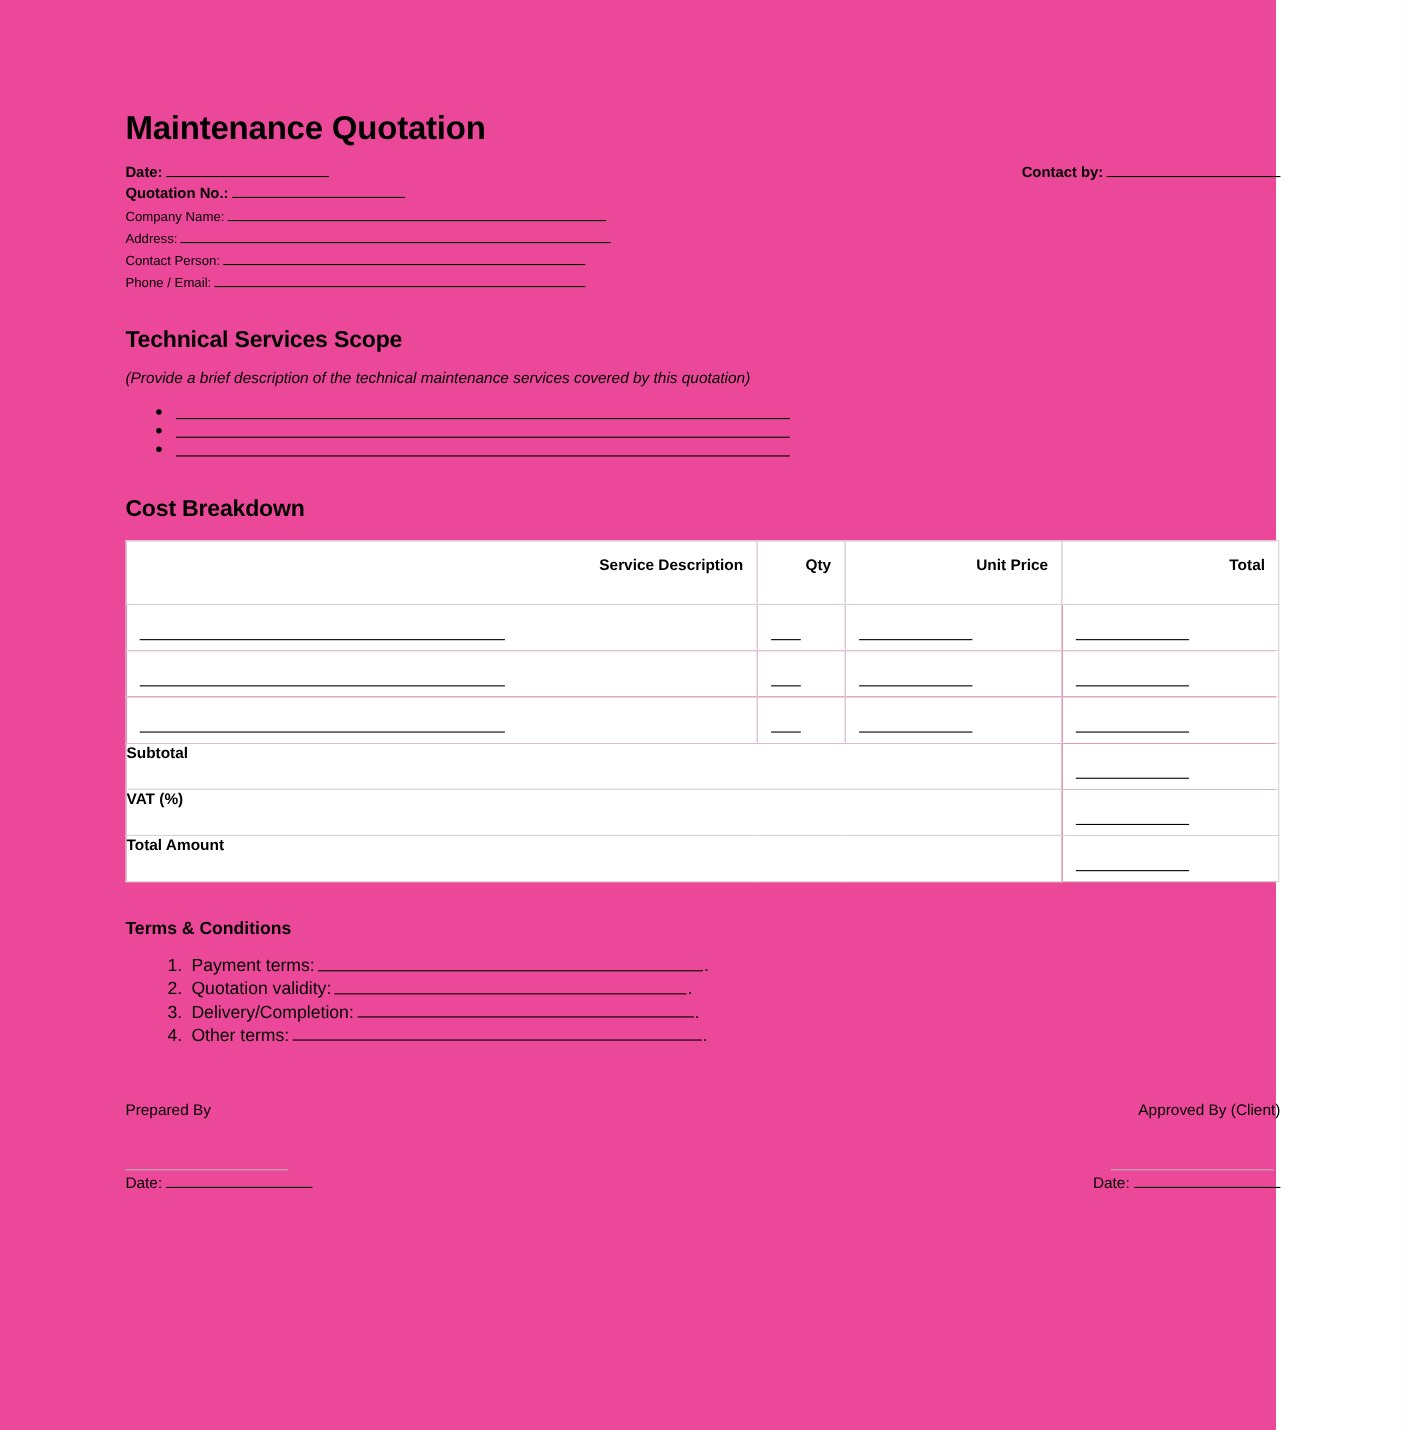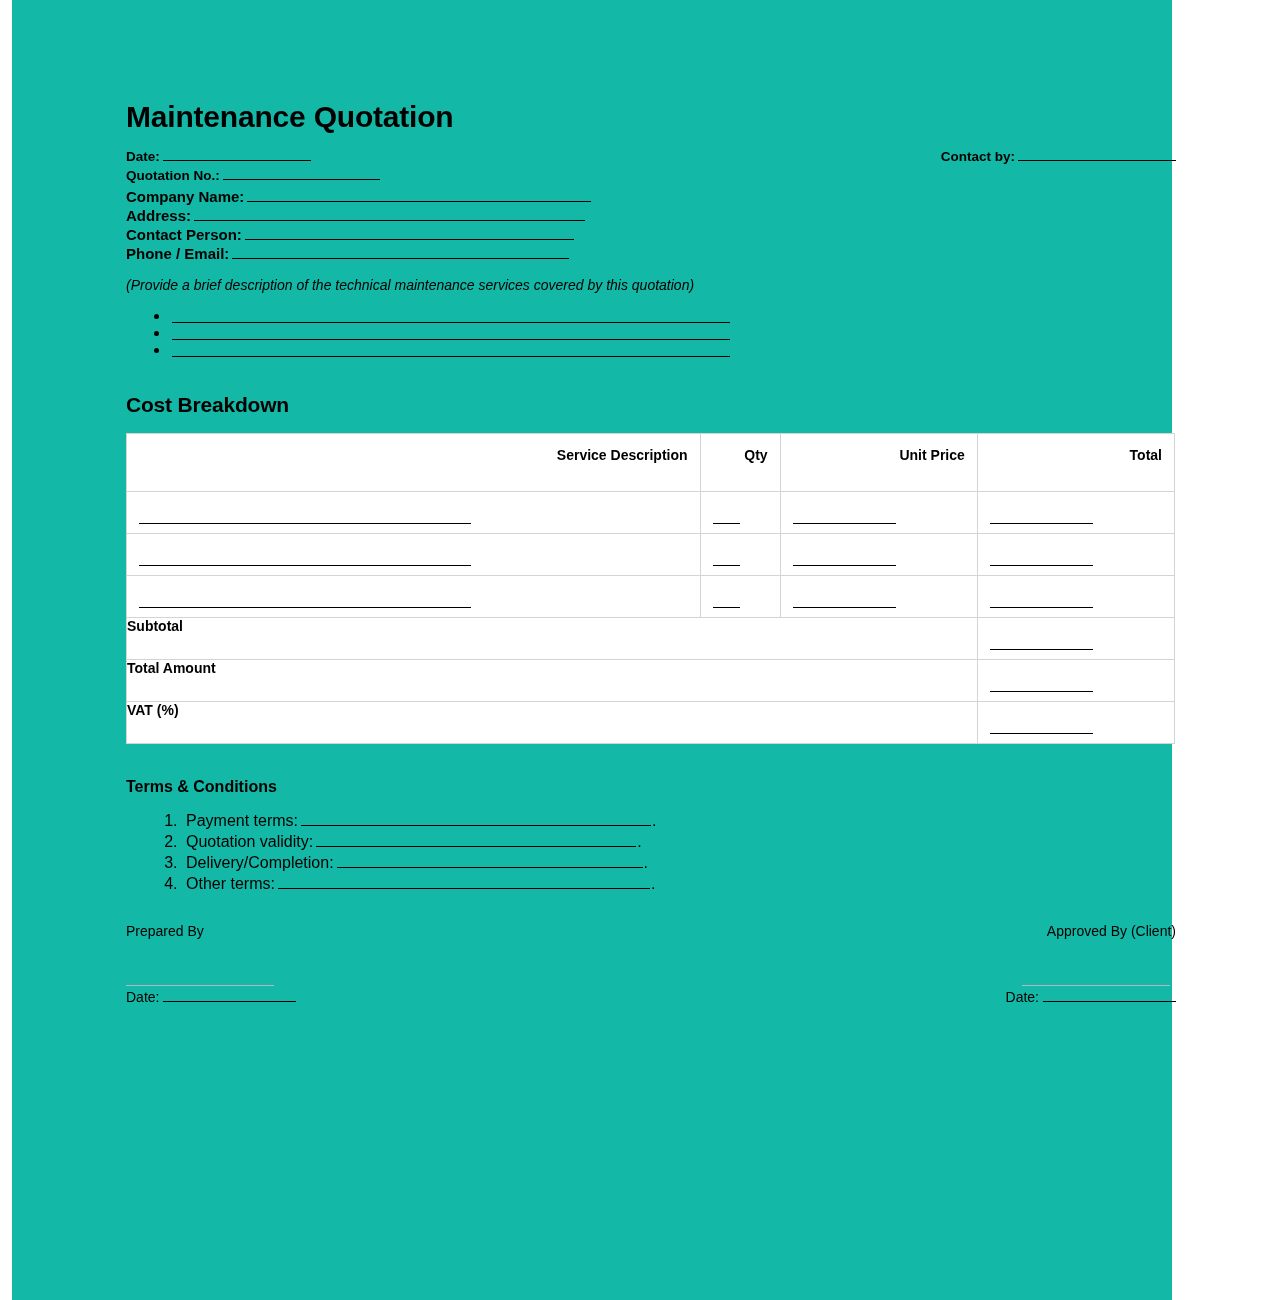--- a/index.html
+++ b/index.html
@@ -11,25 +11,25 @@
     width: 1278px;
     height: 1300px;
     font-family: "Liberation Sans", sans-serif;
     color: #000000;
     position: relative;
     overflow: hidden;
   }
 
   .page {
     position: absolute;
-    left: 12px;
+    left: 0;
     top: 0;
     width: 1160px;
     height: 1300px;
-    background: #14b8a6;
+    background: #ec4899;
   }
 
   .doc {
     position: absolute;
     left: 114px;
     top: 100px;
     width: 1050px;
   }
 
   
@@ -85,22 +85,22 @@
     letter-spacing: -0.2px;
   }
   .h3 {
     font-size: 16px;
     font-weight: bold;
     margin: 34px 0 12px 0;
   }
 
   
   .field-list {
-    font-size: 15px;
-    font-weight: bold;
+    font-size: 12px;
+    font-weight: normal;
     line-height: 19px;
   }
   .field-row { white-space: nowrap; }
 
   
   .scope-note {
     font-size: 14px;
     font-style: italic;
     margin: 14px 0 16px 0;
   }
@@ -213,21 +213,21 @@
     height: 13px;
     vertical-align: baseline;
     margin-left: 3px;
     margin-right: 1px;
   }
 
   
   .sign-block {
     position: relative;
     height: 110px;
-    margin-top: 28px;
+    margin-top: 48px;
   }
   .sign-left  { position: absolute; left: 0;  top: 0; width: 300px; }
   .sign-right { position: absolute; right: 0; top: 0; width: 300px; text-align: right; }
 
   .sign-caption {
     font-size: 14px;
     line-height: 18px;
   }
   .sign-rule {
     margin-top: 45px;
@@ -273,20 +273,21 @@
       </div>
     </div>
 
     <div class="field-list">
       <div class="field-row"><span>Company Name:</span><span class="blank" style="width:344px"></span></div>
       <div class="field-row"><span>Address:</span><span class="blank" style="width:391px"></span></div>
       <div class="field-row"><span>Contact Person:</span><span class="blank" style="width:329px"></span></div>
       <div class="field-row"><span>Phone / Email:</span><span class="blank" style="width:337px"></span></div>
     </div>
 
+    <h2 class="h2">Technical Services Scope</h2>
     <div class="scope-note">(Provide a brief description of the technical maintenance services covered by this quotation)</div>
     <ul class="scope-list">
       <li>
           <span class="scope-line"></span>
         </li>
       <li>
           <span class="scope-line"></span>
         </li>
       <li>
           <span class="scope-line"></span>
@@ -353,27 +354,27 @@
               <span class="cell-line line-money"></span>
             </td>
         </tr>
         <tr>
           <td class="sum-label" colspan="3">Subtotal</td>
           <td class="sum-value">
               <span class="sum-line"></span>
             </td>
         </tr>
         <tr>
-          <td class="sum-label" colspan="3">Total Amount</td>
+          <td class="sum-label" colspan="3">VAT (%)</td>
           <td class="sum-value">
               <span class="sum-line"></span>
             </td>
         </tr>
         <tr>
-          <td class="sum-label" colspan="3">VAT (%)</td>
+          <td class="sum-label" colspan="3">Total Amount</td>
           <td class="sum-value">
               <span class="sum-line"></span>
             </td>
         </tr>
       </tbody>
     </table>
 
     <h3 class="h3">Terms &amp; Conditions</h3>
     <ol class="terms">
       <li><span>Payment terms:</span><span class="term-blank" style="width:350px"></span><span>.</span></li>

